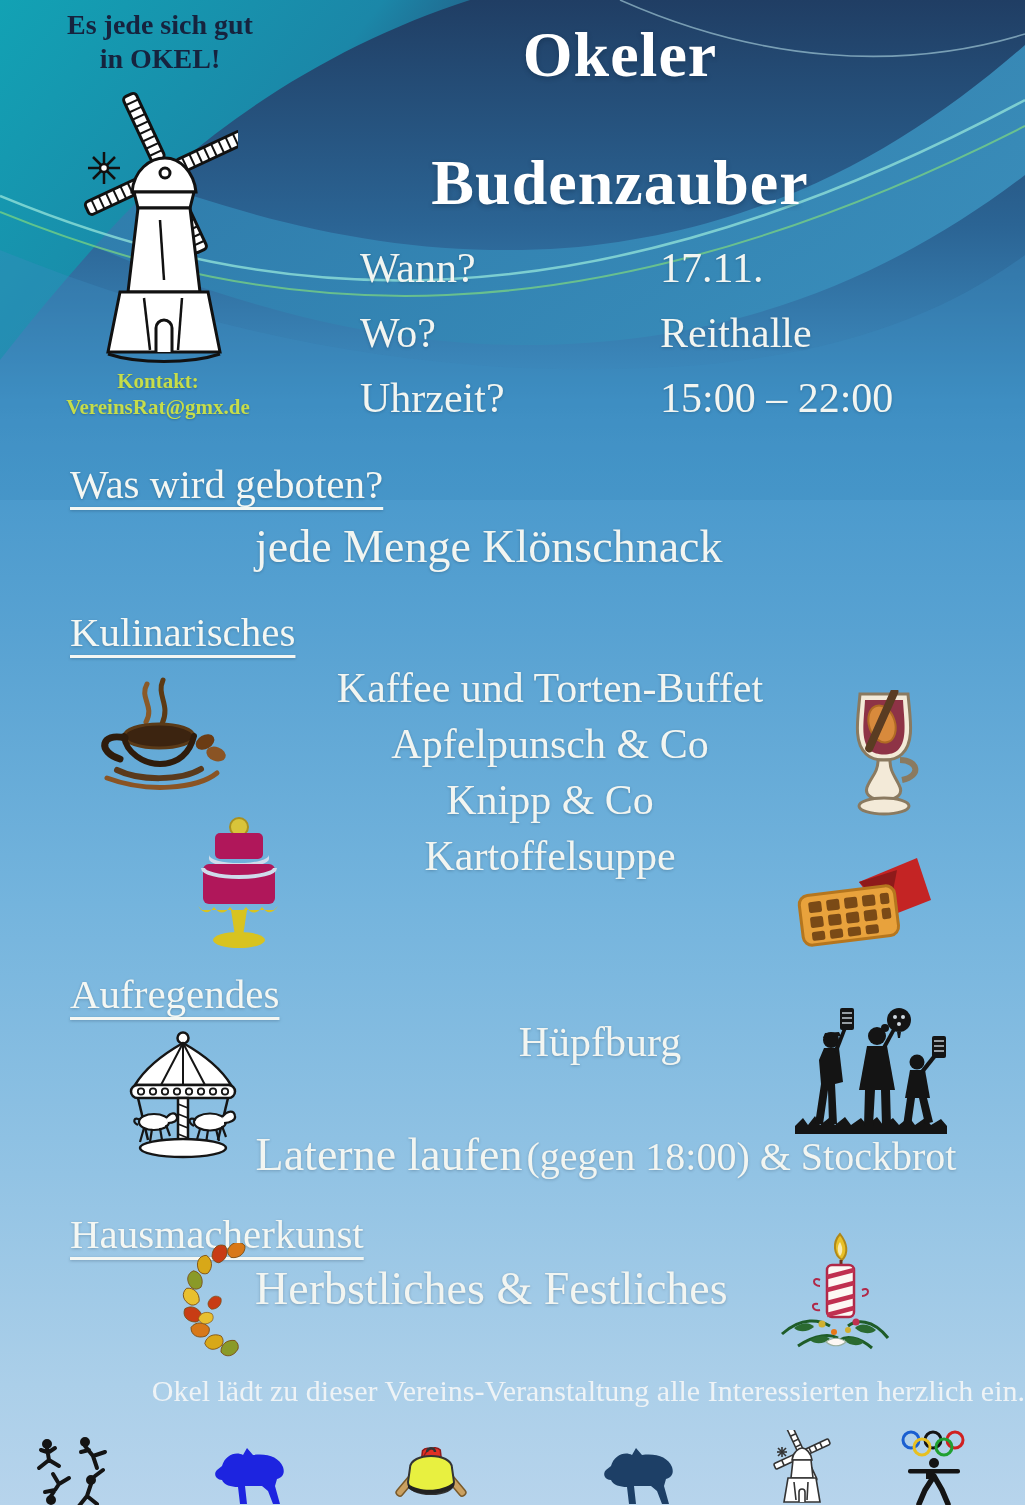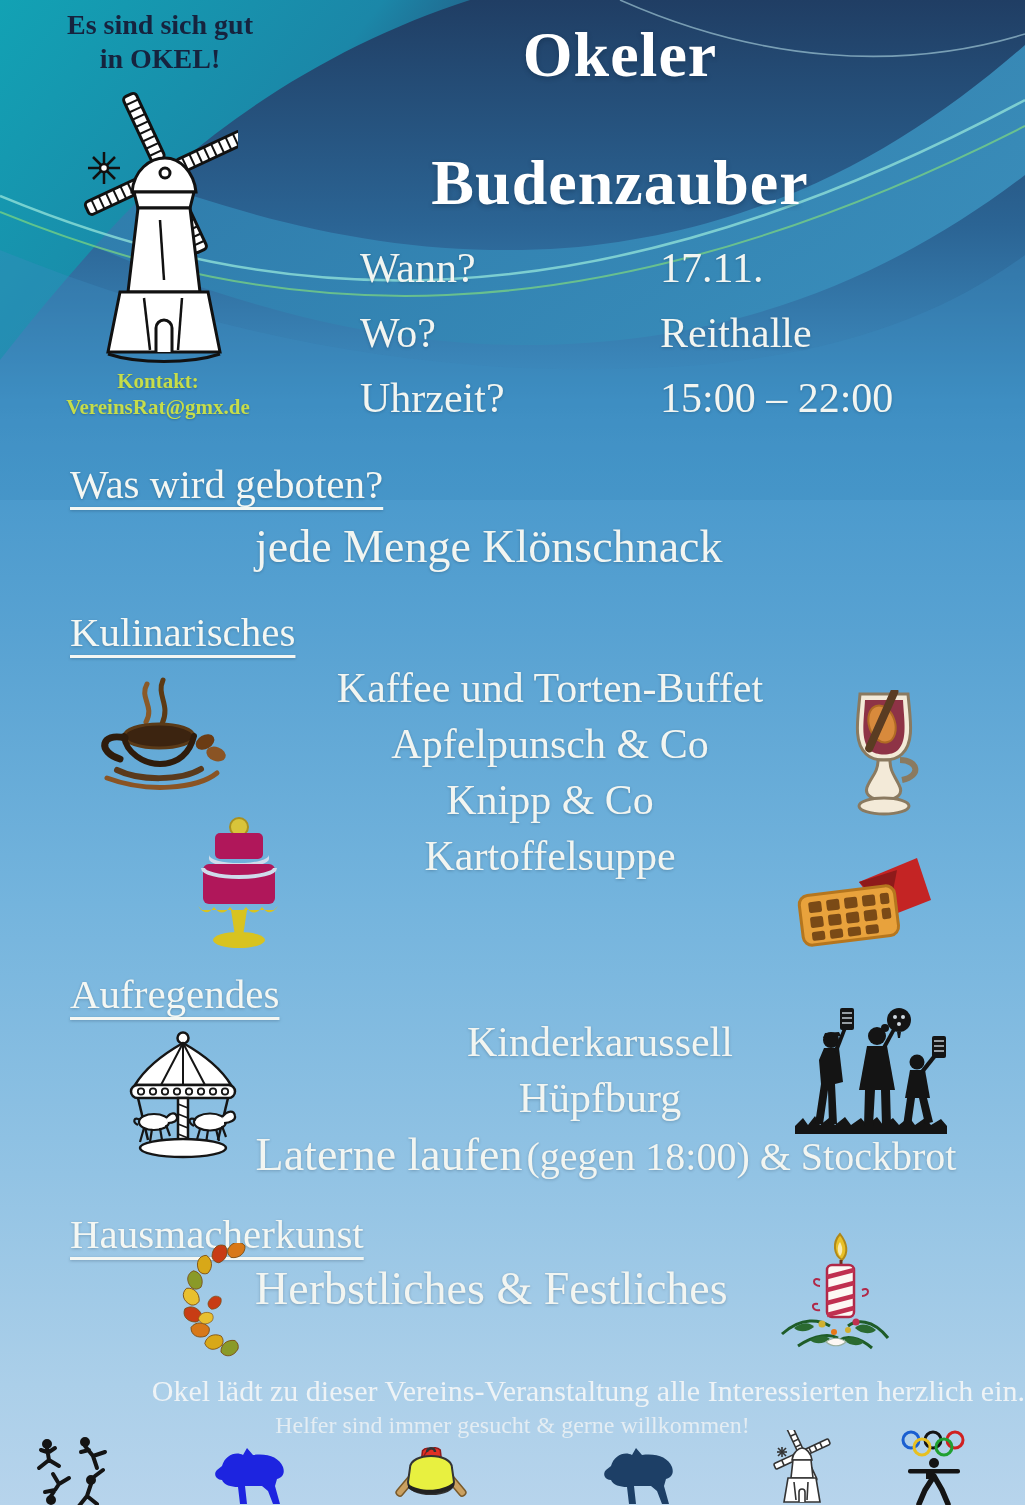--- a/index.html
+++ b/index.html
@@ -47,21 +47,21 @@
     <rect x="0" y="0" width="1025" height="500" fill="url(#gBase)"></rect>
     <path d="M0,120 C190,205 370,262 565,248 C760,232 905,150 1025,45 L1025,175 C890,278 730,345 525,345 C330,345 150,275 0,205 Z" fill="url(#gBand)" opacity="0.9"></path>
     <path d="M0,0 L470,0 C330,45 200,130 105,235 C70,274 35,315 0,360 Z" fill="url(#gTeal)"></path>
     <path d="M0,250 C210,335 440,385 700,365 C850,352 950,310 1025,255 L1025,500 L0,500 Z" fill="#3d8cc0" opacity="0.35"></path>
     <path d="M0,196 C270,308 580,338 1025,100" fill="none" stroke="#8fe0d8" stroke-width="2.5" opacity="0.8"></path>
     <path d="M0,212 C270,322 580,352 1025,126" fill="none" stroke="#7fd87f" stroke-width="2" opacity="0.7"></path>
     <path d="M620,0 C760,62 900,72 1025,34" fill="none" stroke="#bfe8ee" stroke-width="1.6" opacity="0.55"></path>
   </svg>
 
   <div class="abs tagline" style="left:35px;top:8px;width:250px;">
-    <div>Es sind sich gut</div>
+    <div>Es jede sich gut</div>
     <div>in OKEL!</div>
   </div>
 
   <span class="abs" style="left:68px;top:80px;">
     <svg width="170" height="290" viewBox="0 0 170 290">
       <g stroke="#111" stroke-width="3" fill="#fff">
         <g transform="translate(97,93)">
           <g transform="rotate(-115)">
             <rect x="14" y="-7" width="72" height="14" rx="4"></rect>
             <g stroke-width="2">
@@ -227,21 +227,20 @@
             <rect x="35" y="75" width="13" height="9" rx="2"></rect>
             <rect x="53" y="75" width="13" height="9" rx="2"></rect>
             <rect x="71" y="75" width="13" height="9" rx="2"></rect>
         </g>
       </g>
     </svg>
   </span>
 
   <div class="abs heading" style="left:62px;top:970px;">Aufregendes</div>
   <div class="abs txt centercol" style="left:250px;top:1014px;width:700px;">
-    <div>Kinderkarussell</div>
     <div>Hüpfburg</div>
   </div>
   <div class="abs txt" style="left:196px;top:1128px;width:820px;text-align:center;">
     <span class="big">Laterne laufen</span>
     <span class="small-detail">(gegen 18:00) &amp; Stockbrot</span>
   </div>
 
   <span class="abs" style="left:108px;top:1030px;">
     <svg width="150" height="130" viewBox="0 0 150 130">
       <g stroke="#151515" fill="#fff" stroke-width="2.5">
@@ -373,21 +372,20 @@
         <path d="M58,112 C64,107 72,107 78,112 C72,117 64,117 58,112 Z"></path>
       </g>
       <circle cx="54" cy="94" r="3.5" fill="#d0b030"></circle>
       <circle cx="88" cy="92" r="3.5" fill="#c03050"></circle>
       <circle cx="66" cy="102" r="3" fill="#e87818"></circle>
       <circle cx="80" cy="100" r="3" fill="#d0b030"></circle>
     </svg>
   </span>
 
   <div class="abs footer-invite" style="left:0;top:1374px;text-align:right;">Okel lädt zu dieser Vereins-Veranstaltung alle Interessierten herzlich ein.</div>
-  <div class="abs footer-helpers" style="left:0;top:1412px;">Helfer sind immer gesucht &amp; gerne willkommen!</div>
 
   <span class="abs" style="left:33px;top:1436px;">
     <svg width="90" height="72" viewBox="0 0 90 72">
       <g stroke="#141414" stroke-width="4" stroke-linecap="round" fill="none">
         <circle cx="14" cy="8" r="4" fill="#141414" stroke-width="2"></circle>
         <path d="M14,12 L16,24 M16,24 L6,32 M16,24 L26,30 M8,14 L14,16 M22,12 L16,16"></path>
         <circle cx="52" cy="6" r="4" fill="#141414" stroke-width="2"></circle>
         <path d="M52,10 L60,20 M60,20 L72,16 M60,20 L64,32 M48,16 L56,14"></path>
         <circle cx="18" cy="64" r="4" fill="#141414" stroke-width="2"></circle>
         <path d="M18,60 L26,48 M26,48 L20,38 M26,48 L36,42 M12,56 L22,54"></path>

